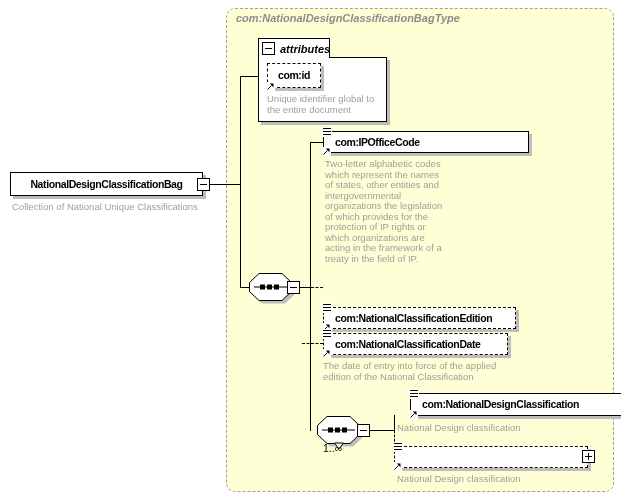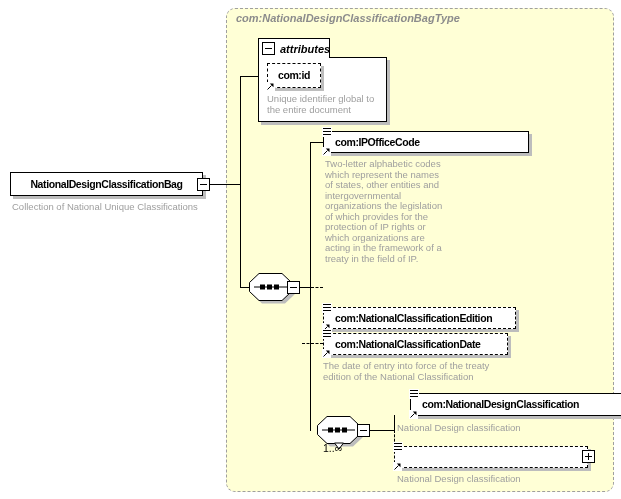--- a/index.html
+++ b/index.html
@@ -145,21 +145,21 @@
   <div class="ebox dashed" style="left:323px;top:333px;width:185px;height:22px;">
     <span class="lines-icon"></span>
     <span class="ref-icon">
       <svg width="9" height="9" viewBox="0 0 9 9">
           <path d="M1.5,7.5 L5.5,3.5" stroke="#000" fill="none"></path>
           <path d="M7.5,1.5 L7.5,5.2 L3.8,1.5 Z" fill="#000"></path>
         </svg>
     </span>
     <span class="elabel">com:NationalClassificationDate</span>
   </div>
-  <div class="desc" style="left:323px;top:361px;width:210px;">The date of entry into force of the treaty
+  <div class="desc" style="left:323px;top:361px;width:210px;">The date of entry into force of the applied
 edition of the National Classification</div>
 
   <span class="oct" style="left:317px;top:416px;">
     <svg width="48" height="40" viewBox="0 0 48 40">
       <polygon points="13,3.5 36,3.5 45.5,12.5 45.5,21.5 36,30.5 13,30.5 3.5,21.5 3.5,12.5" fill="#bdbdbd"></polygon>
       <polygon points="10,0.5 33,0.5 42.5,9.5 42.5,18.5 33,27.5 10,27.5 0.5,18.5 0.5,9.5" fill="#fff" stroke="#000"></polygon>
       <line x1="5" y1="14" x2="38" y2="14" stroke="#000"></line>
       <rect x="11" y="11.5" width="5" height="5" fill="#000"></rect>
       <rect x="18" y="11.5" width="5" height="5" fill="#000"></rect>
       <rect x="25" y="11.5" width="5" height="5" fill="#000"></rect>

